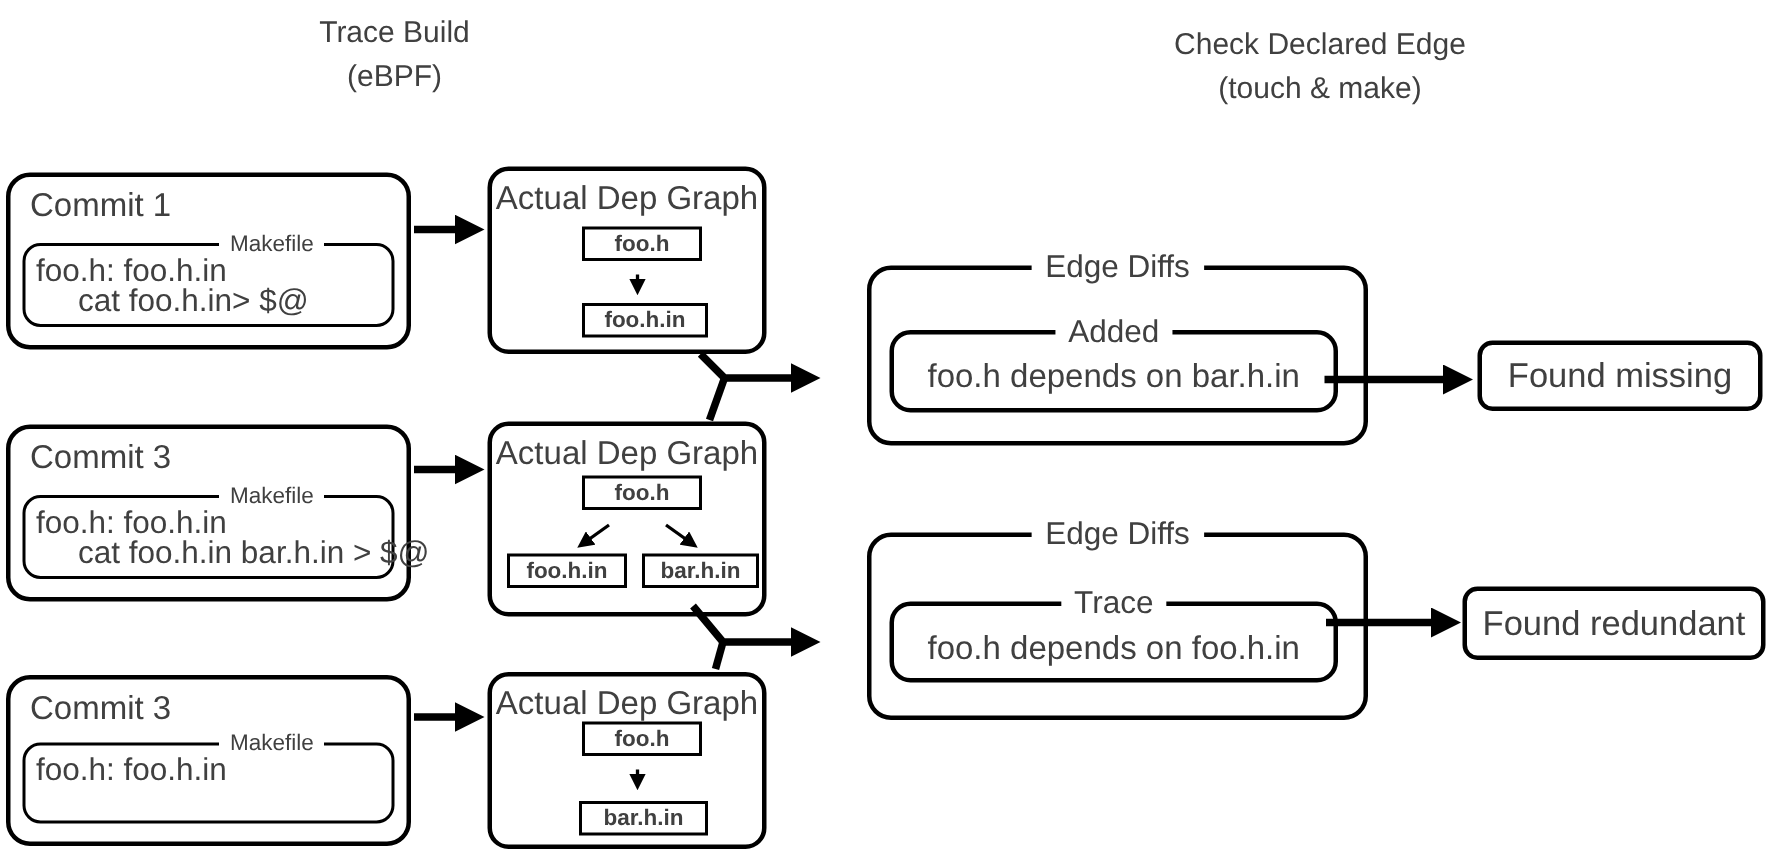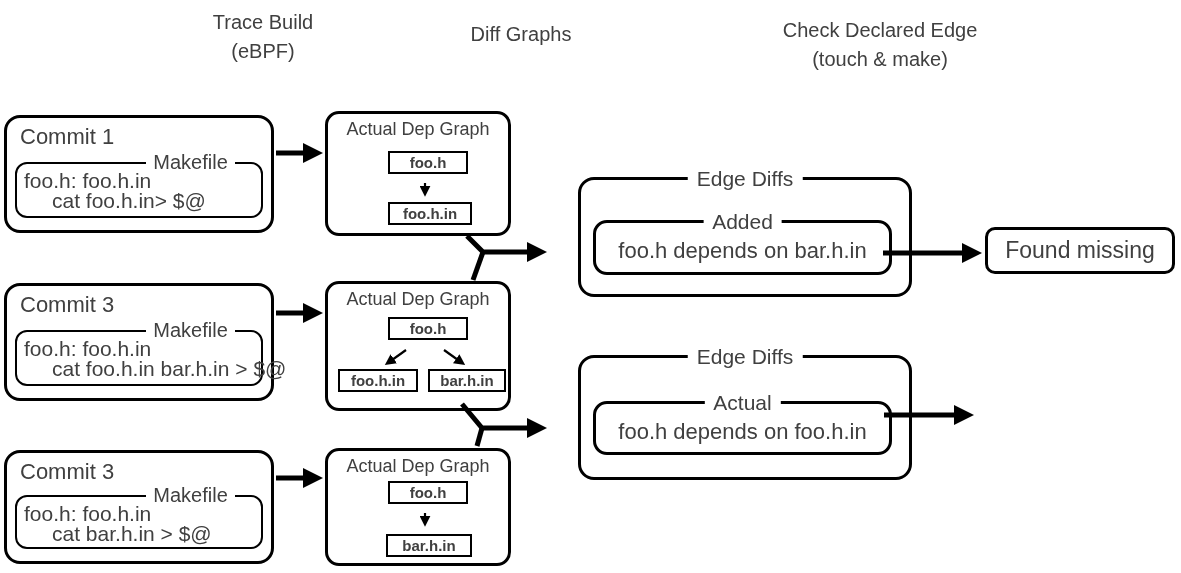--- a/index.html
+++ b/index.html
@@ -10,28 +10,28 @@
   
   .col-header{position:absolute;text-align:center;font-size:20px;line-height:29px;width:260px;}
   #header-trace{left:133px;top:8px;}
   #header-diff{left:391px;top:20px;}
   #header-check{left:750px;top:16px;}
 
   
   .commit-box{position:absolute;left:4px;width:270px;border:3px solid #000;border-radius:16px;background:#fff;box-sizing:border-box;}
   .commit-title{position:absolute;left:13px;top:6px;font-size:22px;}
   .makefile-box{position:absolute;left:8px;right:8px;top:44px;bottom:12px;border:2.5px solid #000;border-radius:12px;}
-  .file-label{position:absolute;left:53%;top:0;transform:translateY(-58%);background:#fff;padding:0 7px;font-size:20px;text-align:center;}
+  .file-label{position:absolute;left:53%;top:0;transform:translateY(-58%);background:#fff;padding:0 7px;font-size:15px;text-align:center;}
   .code-lines{position:absolute;left:7px;top:7px;right:4px;}
   .code-line{font-size:21px;line-height:20px;white-space:pre;}
   .code-line.indent{padding-left:28px;}
 
   
   .dep-box{position:absolute;left:325px;width:186px;border:3px solid #000;border-radius:14px;background:#fff;box-sizing:border-box;}
-  .dep-title{position:absolute;left:0;right:0;top:5px;text-align:center;font-size:18px;}
+  .dep-title{position:absolute;left:0;right:0;top:5px;text-align:center;font-size:22px;}
   .dep-node{position:absolute;border:2.5px solid #000;background:#fff;box-sizing:border-box;
             display:flex;align-items:center;justify-content:center;font-size:15px;font-weight:bold;height:23px;}
 
   
   .ediff-box{position:absolute;left:547px;width:334px;border:3px solid #000;border-radius:16px;background:#fff;box-sizing:border-box;margin-left:31px;}
   .legend{position:absolute;left:50%;top:0;transform:translate(-50%,-55%);background:#fff;padding:0 9px;font-size:21px;white-space:nowrap;}
   .ediff-inner{position:absolute;left:12px;right:17px;border:3px solid #000;border-radius:14px;box-sizing:border-box;
                display:flex;align-items:center;justify-content:center;}
   .ediff-statement{font-size:22px;padding-top:7px;}
 
@@ -43,23 +43,20 @@
   #arrows{position:absolute;left:0;top:0;width:1181px;height:573px;pointer-events:none;}
 </style>
 </head>
 <body>
 
 <div id="canvas">
 
   <div class="col-header" id="header-trace">
     <div>Trace Build</div>
     <div>(eBPF)</div>
-  </div>
-  <div class="col-header" id="header-diff">
-    <div>Diff Graphs</div>
   </div>
   <div class="col-header" id="header-check">
     <div>Check Declared Edge</div>
     <div>(touch &amp; make)</div>
   </div>
 
   <div class="commit-box" style="top:115px;height:118px;padding-left:20px;">
     <div class="commit-title">Commit 1</div>
     <div class="makefile-box">
       <span class="file-label">Makefile</span>
@@ -80,21 +77,20 @@
       </div>
     </div>
   </div>
 
   <div class="commit-box" style="top:450px;height:114px;padding-left:23px;">
     <div class="commit-title">Commit 3</div>
     <div class="makefile-box" style="top:42px;">
       <span class="file-label">Makefile</span>
       <div class="code-lines">
         <div class="code-line">foo.h: foo.h.in</div>
-        <div class="code-line indent">cat bar.h.in &gt; $@</div>
       </div>
     </div>
   </div>
 
   <div class="dep-box" style="top:111px;height:125px;">
     <div class="dep-title">Actual Dep Graph</div>
     <div class="dep-node" style="left:60px;top:37px;width:80px;">foo.h</div>
     <div class="dep-node" style="left:60px;top:88px;width:84px;">foo.h.in</div>
   </div>
 
@@ -115,27 +111,30 @@
     <span class="legend">Edge Diffs</span>
     <div class="ediff-inner" style="top:40px;height:55px;">
       <span class="legend">Added</span>
       <div class="ediff-statement">foo.h depends on bar.h.in</div>
     </div>
   </div>
 
   <div class="ediff-box" style="top:355px;height:125px;">
     <span class="legend">Edge Diffs</span>
     <div class="ediff-inner" style="top:43px;height:54px;">
-      <span class="legend">Actual</span>
+      <span class="legend">Trace</span>
       <div class="ediff-statement">foo.h depends on foo.h.in</div>
     </div>
   </div>
 
   <div class="result-box" style="left:985px;top:227px;width:190px;height:47px;">
     <span>Found missing</span>
+  </div>
+  <div class="result-box" style="left:975px;top:391px;width:202px;height:49px;">
+    <span>Found redundant</span>
   </div>
 
   <svg id="arrows" viewBox="0 0 1181 573" xmlns="http://www.w3.org/2000/svg">
     <defs>
       <marker id="headBig" viewBox="0 0 10 10" refX="2" refY="5" markerWidth="4" markerHeight="4" orient="auto">
         <path d="M0,0 L10,5 L0,10 Z" fill="#000"></path>
       </marker>
       <marker id="headSmall" viewBox="0 0 10 10" refX="2" refY="5" markerWidth="5" markerHeight="5" orient="auto">
         <path d="M0,0 L10,5 L0,10 Z" fill="#000"></path>
       </marker>

